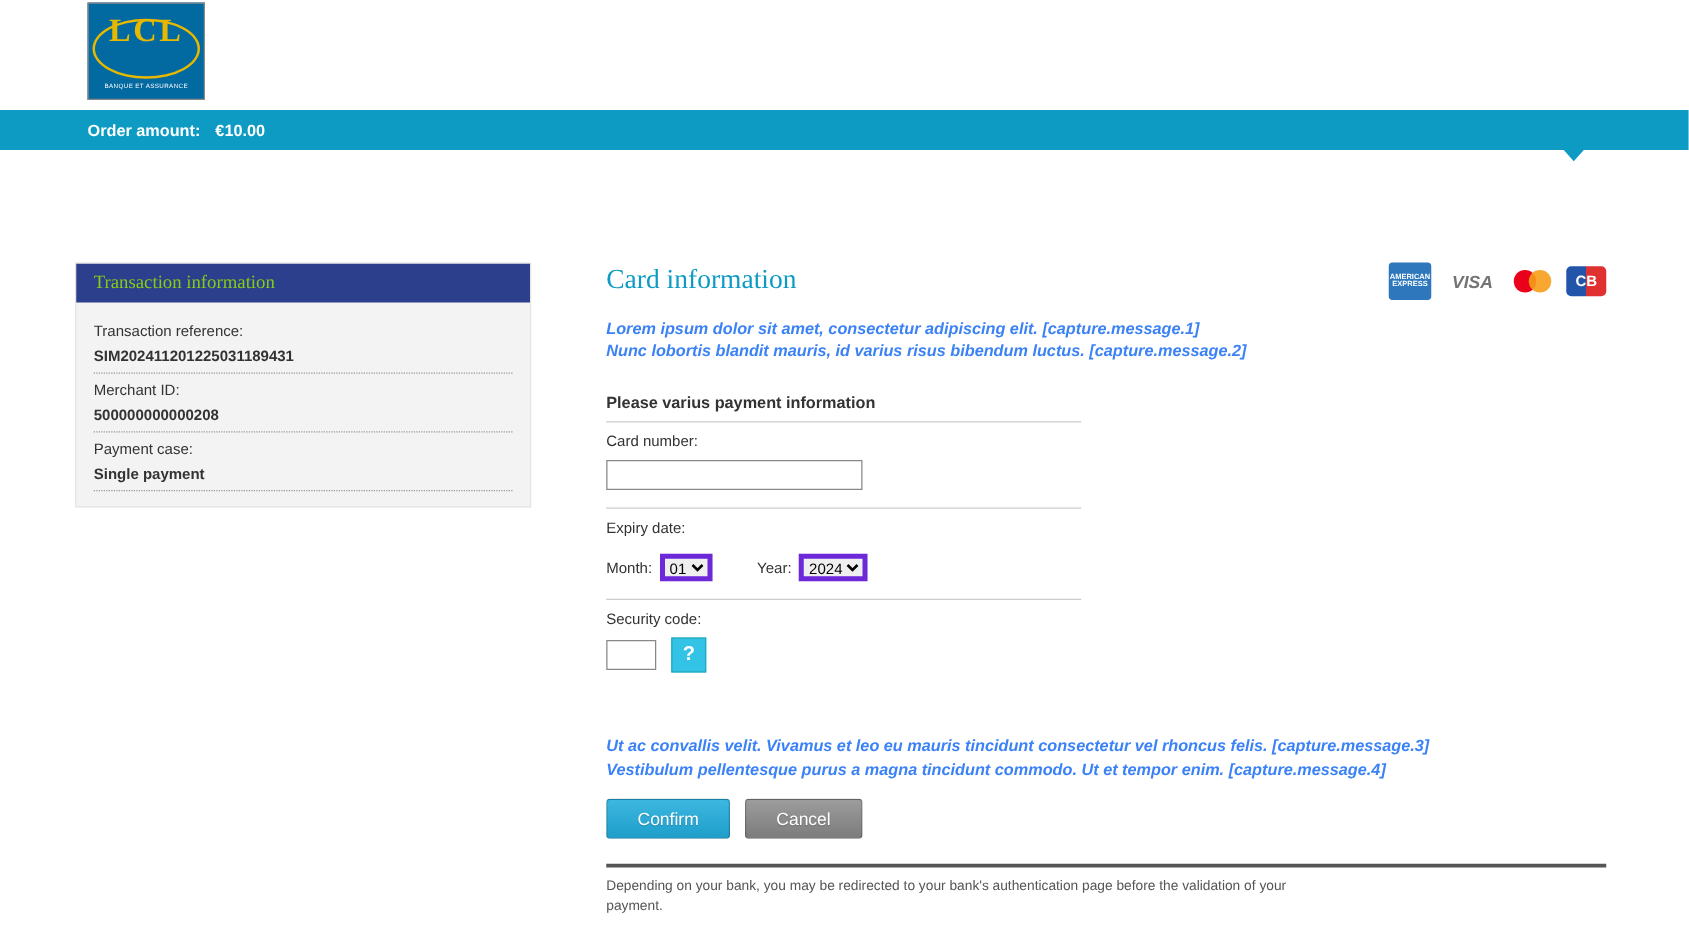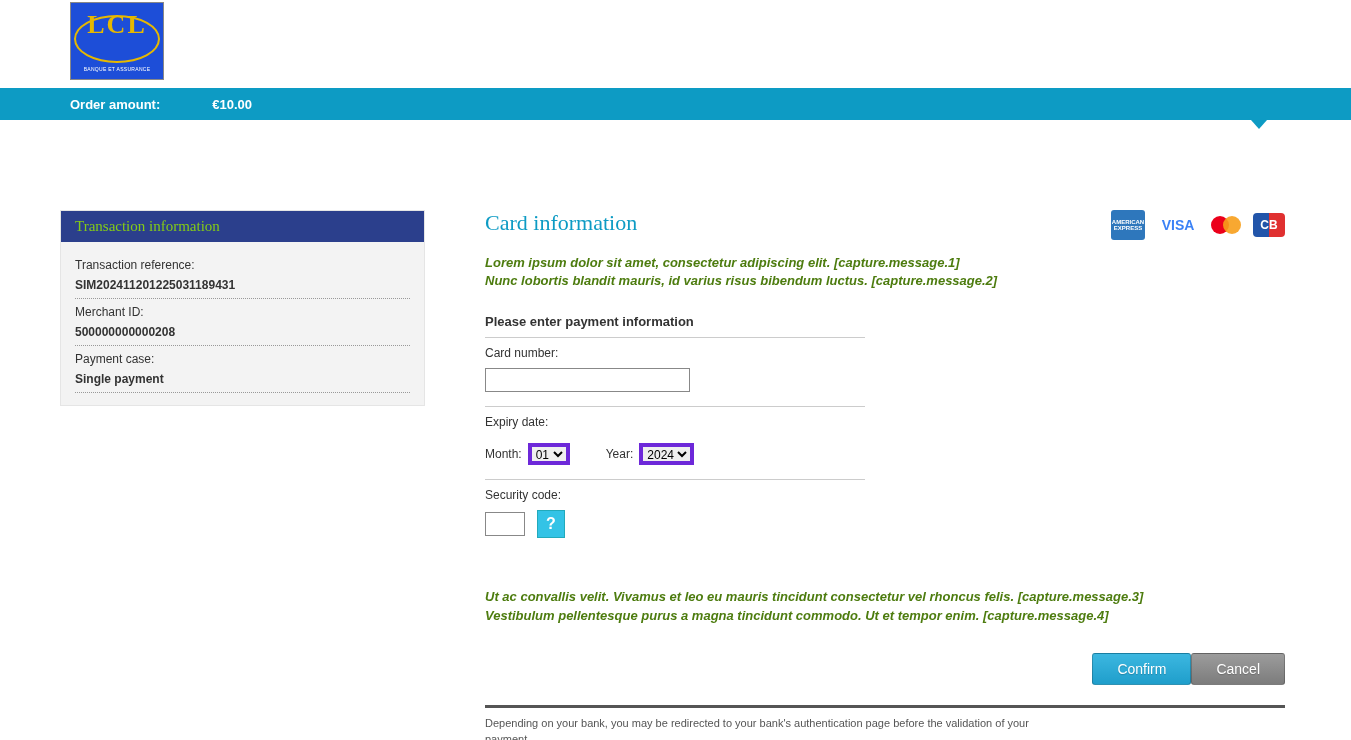--- a/index.html
+++ b/index.html
@@ -1,61 +1,61 @@
 <!DOCTYPE html>
 <html><head>
   <meta charset="utf-8">
   <style>
     * { box-sizing: border-box; margin: 0; padding: 0; }
     body { font-family: Arial, Helvetica, sans-serif; font-size: 13px; color: #333; background: #fff; }
     .page { width: 1351px; margin: 0 auto; }
     .header { padding: 2px 70px 8px; }
-    .logo-box { width: 94px; height: 78px; background: #1d4ed8; border: 1px solid #888; display: flex; flex-direction: column; align-items: center; justify-content: center; position: relative; gap: 24px; }
+    .logo-box { width: 94px; height: 78px; background: #0369a1; border: 1px solid #888; display: flex; flex-direction: column; align-items: center; justify-content: center; position: relative; gap: 24px; }
     .logo-text { font-family: serif; font-size: 26px; font-weight: bold; color: #e6b800; letter-spacing: 2px; }
     .logo-oval { position: absolute; width: 86px; height: 48px; border: 2px solid #e6b800; border-radius: 50%; top: 12px; left: 3px; pointer-events: none; }
     .logo-sub { font-size: 5px; color: #fff; letter-spacing: 0.3px; margin-top: 2px; }
-    .amount-bar { background: #0d9bc4; height: 32px; display: flex; align-items: center; position: relative; padding: 0 70px; color: #fff; font-weight: bold; font-size: 13px; gap: 40px; }
+    .amount-bar { background: #0d9bc4; height: 32px; display: flex; align-items: center; position: relative; padding: 0 70px; color: #fff; font-weight: bold; font-size: 13px; }
     .amount-bar .lbl { margin-right: 12px; }
     .pointer { position: absolute; right: 84px; top: 32px; width: 0; height: 0; border-left: 8px solid transparent; border-right: 8px solid transparent; border-top: 9px solid #0d9bc4; }
     .content { display: flex; padding: 90px 60px 30px; gap: 60px; align-items: flex-start; }
     .left-col { width: 365px; flex-shrink: 0; }
     .info-box { background: #f3f3f3; border: 1px solid #e5e5e5; }
     .info-head { background: #2b3f8c; color: #84cc16; font-family: Georgia, serif; font-size: 15px; padding: 7px 14px; }
     .info-body { padding: 10px 14px 12px; }
     .info-row { padding: 6px 0; border-bottom: 1px dotted #999; }
     .info-row:last-child { border-bottom: 1px dotted #999; }
     .info-lbl { font-size: 12px; color: #333; }
     .info-val { font-size: 12px; font-weight: bold; margin-top: 6px; }
     .right-col { flex: 1; max-width: 800px; }
     .card-head { display: flex; justify-content: space-between; align-items: flex-start; margin-bottom: 14px; }
     .card-title { font-family: Georgia, serif; font-size: 22px; color: #0d9bc4; font-weight: normal; }
     .brand-row { display: flex; gap: 12px; align-items: center; }
     .brand { height: 22px; display: flex; align-items: center; justify-content: center; font-weight: bold; font-size: 10px; }
     .amex { width: 34px; height: 30px; background: #2e77bc; color: #fff; border-radius: 3px; }
-    .visa { width: 42px; color: #3b82f6; font-size: 14px; }
+    .visa { width: 42px; color: #737373; font-style: italic; font-size: 14px; }
     .mc { width: 30px; position: relative; }
     .mc:before, .mc:after { content:""; position:absolute; width: 18px; height: 18px; border-radius: 50%; top: 2px; }
     .mc:before { background: #eb001b; left: 0; }
     .mc:after { background: #f79e1b; right: 0; opacity: 0.9; }
     .cb { width: 32px; height: 24px; background: linear-gradient(90deg,#2255aa 50%,#e03030 50%); border-radius: 4px; color: #fff; font-size: 12px; line-height: 24px; text-align: center; }
-    .msg { color: #4d7c0f; font-weight: bold; font-style: italic; font-size: 13px; line-height: 1.4; }
+    .msg { color: #3b82f6; font-weight: bold; font-style: italic; font-size: 13px; line-height: 1.4; }
     .sub-head { font-weight: bold; font-size: 13px; margin-top: 24px; margin-bottom: 8px; }
     .form-sec { width: 380px; border-top: 1px solid #ccc; border-bottom: 1px solid #ccc; padding: 8px 0 14px; margin-bottom: 0; }
     .form-sec + .form-sec { border-top: none; }
     .f-label { font-size: 12px; font-weight: normal; margin-bottom: 8px; display: block; }
     .txt-in { border: 1px solid #888; height: 24px; padding: 2px 4px; font-size: 13px; }
     .card-num { width: 205px; }
     .date-row { display: flex; align-items: center; gap: 6px; font-size: 12px; margin-top: 14px; }
     .date-row .gap { width: 24px; }
     select.sel { height: 22px; border: 4px solid #6d28d9; background: #efefef; font-size: 12px; }
     .sec-row { display: flex; align-items: center; gap: 12px; margin-top: 6px; }
     .sec-code { width: 40px; }
     .help-btn { width: 28px; height: 28px; background: #33c3e6; border: 1px solid #2ab; color: #fff; font-weight: bold; font-size: 16px; display: flex; align-items: center; justify-content: center; cursor: pointer; }
     .msg-bottom { margin-top: 36px; }
-    .btn-row { display: flex; justify-content: flex-end; margin-top: 28px; }
+    .btn-row { display: flex; gap: 12px; margin-top: 14px; }
     .btn { padding: 7px 24px; border: 1px solid rgba(0,0,0,0.2); border-radius: 3px; font-size: 14px; color: #fff; cursor: pointer; text-shadow: 0 1px 1px rgba(0,0,0,0.2); }
     .btn-primary { background: linear-gradient(#3cb7e0,#1f9ecb); }
     .btn-sec { background: linear-gradient(#9c9c9c,#7c7c7c); }
     .hr-b { height: 3px; background: #555; margin-top: 20px; }
     .foot-note { font-size: 11px; color: #555; margin-top: 8px; max-width: 560px; line-height: 1.45; }
   </style>
 </head>
 <body>
 
 <div class="page">
@@ -103,21 +103,21 @@
             </div>
           <div class="brand visa">VISA</div>
           <div class="brand mc"></div>
           <div class="brand cb">CB</div>
         </div>
       </div>
 
       <div class="msg">Lorem ipsum dolor sit amet, consectetur adipiscing elit. [capture.message.1]</div>
       <div class="msg">Nunc lobortis blandit mauris, id varius risus bibendum luctus. [capture.message.2]</div>
 
-      <div class="sub-head">Please enter payment information</div>
+      <div class="sub-head">Please varius payment information</div>
 
       <div class="form-sec">
         <label class="f-label">Card number:</label>
         <input type="text" class="txt-in card-num" style="">
       </div>
 
       <div class="form-sec">
         <label class="f-label">Expiry date:</label>
         <div class="date-row">
           <span>Month:</span>

